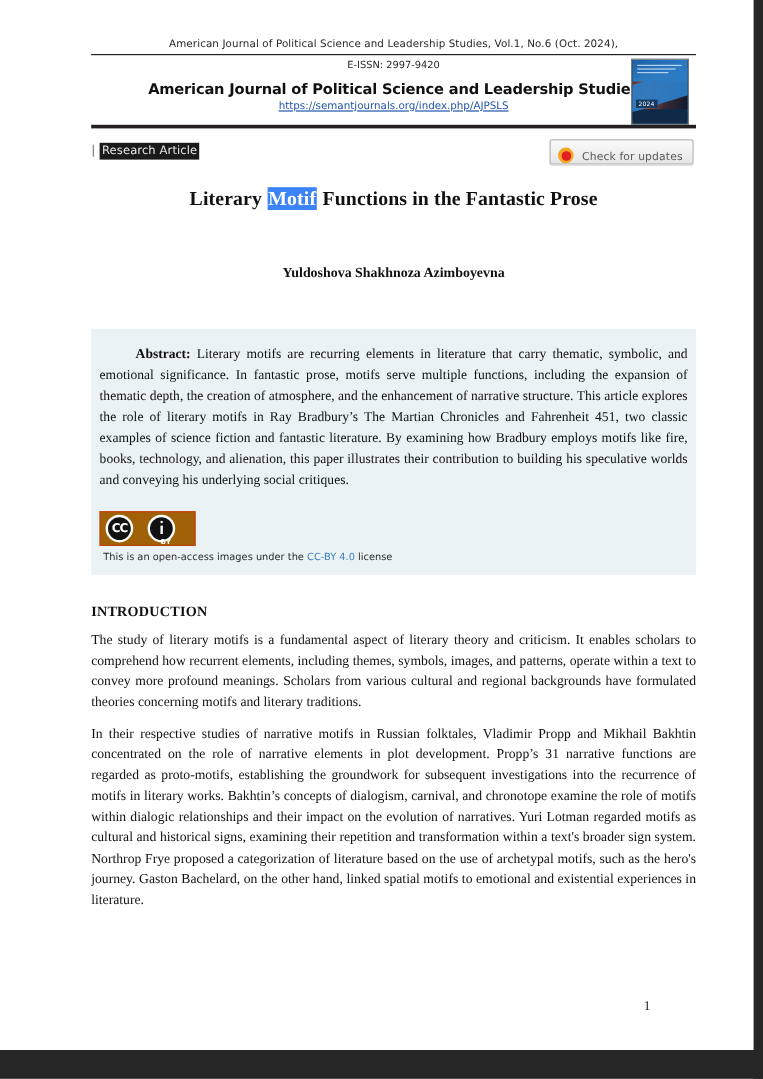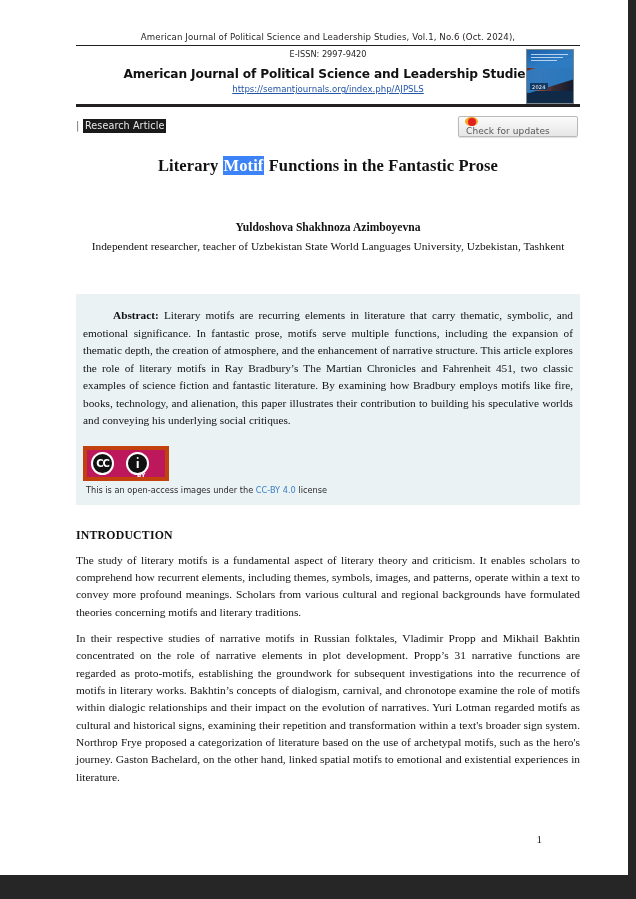--- a/index.html
+++ b/index.html
@@ -167,21 +167,21 @@
     letter-spacing: 0.1px;
   }
   .crossmark {
     position: absolute;
     right: 2px; top: 0;
     width: 118px; height: 19px;
     background: linear-gradient(#fbfbfb,#e6e6e6);
     border: 1px solid #b9b9b9;
     border-radius: 2px;
     box-shadow: 0 1px 1px rgba(0,0,0,.13);
-    display: flex; align-items: flex-start; flex-direction: column;
+    display: flex; align-items: flex-end;
   }
   .cm-icon {
     width: 13px; height: 13px; margin-left: 6px;
     border-radius: 50%;
     background: #f5a623;
     display:flex; align-items:center; justify-content:center;
   }
   .cm-icon span {
     display:block; width:8px; height:8px; border-radius:50%;
     background:#e02020;
@@ -255,24 +255,24 @@
     line-height: 1.55;
     text-indent: 30px;
     margin: 13px 0 0 0;
     padding: 0 3px;
   }
 
   
   .cc-row { margin-top: 16px; padding-left: 3px; }
   .cc-badge {
     width: 78px; height: 27px;
-    background: #be185d;
+    background: #a16207;
     display: flex; align-items: center;
     position: relative;
-    border: 4px solid #c2410c;
+    border: 1px solid #c2410c;
   }
   .cc-circ {
     width: 19px; height: 19px; border-radius: 50%;
     border: 2.2px solid #ffffff;
     margin-left: 4px;
     display:flex;align-items:center;justify-content:center;
     font-family:"DejaVu Sans", sans-serif;
     font-size: 10px; font-weight:bold; color:#ffffff;
     letter-spacing:-1px;
     background:#111111;
@@ -390,21 +390,20 @@
         <span class="cm-icon">
             <span></span>
           </span>
         <span class="cm-label">Check for updates</span>
       </div>
     </div>
 
     <div class="title"><span>Literary </span><span class="hl-select">Motif</span><span> Functions in the Fantastic Prose</span></div>
 
     <div class="author">Yuldoshova Shakhnoza Azimboyevna</div>
-    <div class="affil">Independent researcher, teacher of Uzbekistan State World Languages University, Uzbekistan, Tashkent</div>
 
     <div class="abs-panel">
       <p class="abs-p"><b>Abstract:</b><span> Literary motifs are recurring elements in literature that carry thematic, symbolic, and emotional significance. In fantastic prose, motifs serve multiple functions, including the expansion of thematic depth, the creation of atmosphere, and the enhancement of narrative structure. This article explores the role of literary motifs in Ray Bradbury’s The Martian Chronicles and Fahrenheit 451, two classic examples of science fiction and fantastic literature. By examining how Bradbury employs motifs like fire, books, technology, and alienation, this paper illustrates their contribution to building his speculative worlds and conveying his underlying social critiques.</span></p>
 
       <div class="cc-row">
         <div class="cc-badge">
           <div class="cc-circ">CC</div>
           <div class="cc-person"></div>
           <div class="cc-by">BY</div>
         </div>

